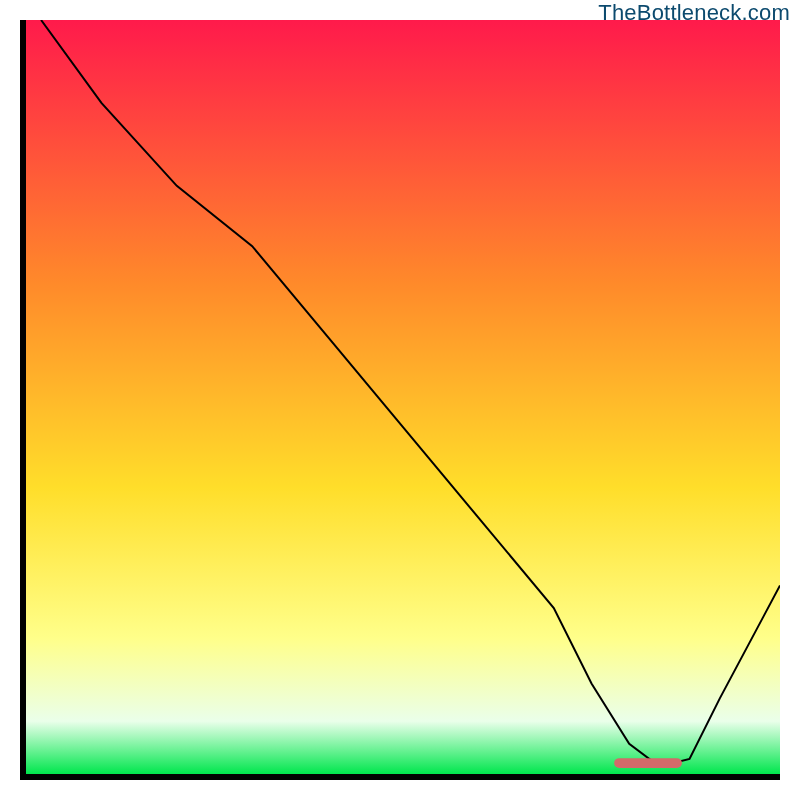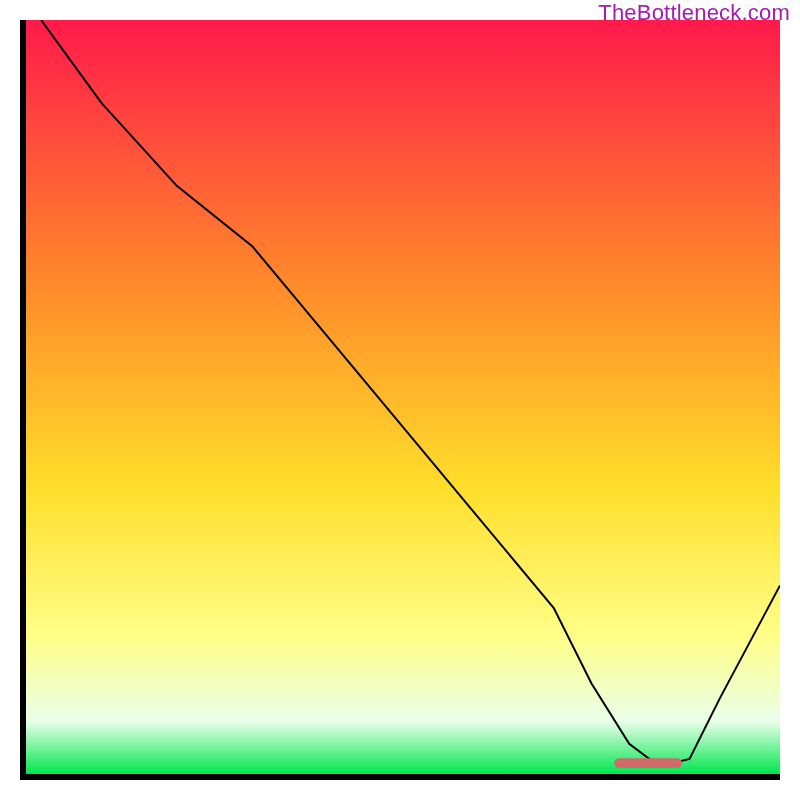--- a/index.html
+++ b/index.html
@@ -12,21 +12,21 @@
   }
   .container {
     position: relative;
     width: 800px;
     height: 800px;
   }
   .watermark {
     position: absolute;
     top: 0px;
     right: 10px;
-    color: #a21caf;
+    color: #0c4a6e;
     font-size: 22px;
     font-weight: 500;
     letter-spacing: 0.2px;
     z-index: 20;
     margin-left: 7px;
   }
   .chart-frame {
     position: absolute;
     left: 20px;
     top: 20px;

